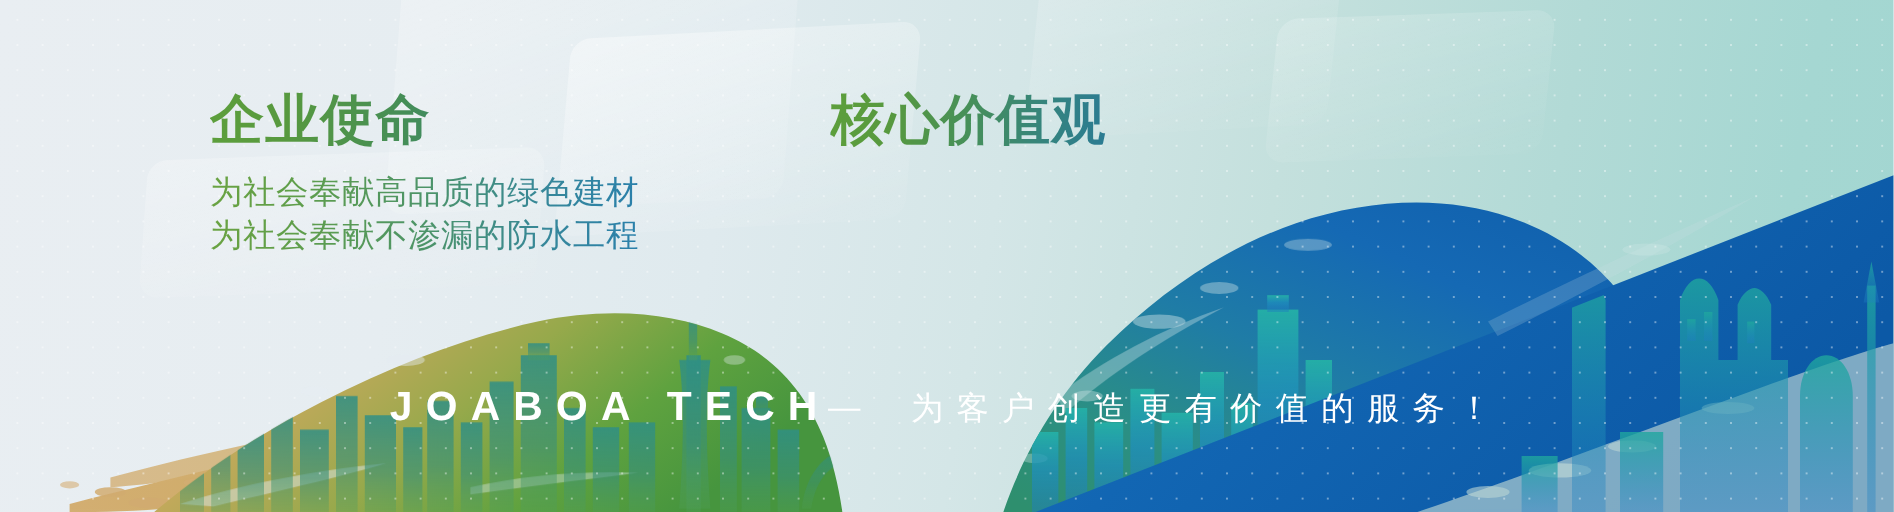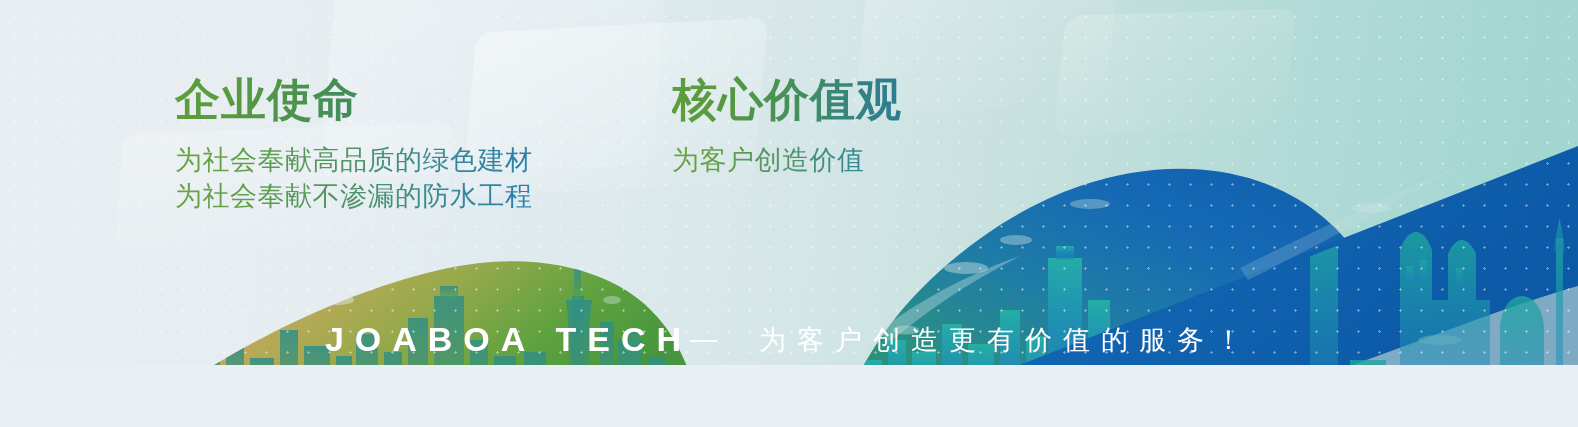--- a/index.html
+++ b/index.html
@@ -2,21 +2,21 @@
 <html><head>
 <meta charset="utf-8">
 <style>
   html,body{margin:0;padding:0;}
   body{
     width:1578px;height:427px;overflow:hidden;
     font-family:"Liberation Sans","DejaVu Sans",sans-serif;
     background:#e9eff3;
   }
   #banner{
-    position:relative;width:1578px;height:365px;overflow:hidden;
+    position:relative;width:1578px;height:427px;overflow:hidden;
     background:
       linear-gradient(100deg,
         #e9eef2 0%,
         #e6edf1 22%,
         #dfeaee 38%,
         #d4e6e7 52%,
         #c4e0dd 66%,
         #b2dad6 80%,
         #a5d7d2 92%,
         #a2d6d1 100%);
@@ -70,21 +70,21 @@
     margin:0 0 20px 0;
     white-space:nowrap;
     background:linear-gradient(93deg,#5d9f3c 0%,#57993f 18%,#458e57 45%,#35847a 72%,#2a7b92 100%);
     -webkit-background-clip:text;
     background-clip:text;
     color:transparent;
     -webkit-text-fill-color:transparent;
   }
   #block-values .heading{
     background:linear-gradient(93deg,#5d9f3c 0%,#57993f 22%,#479059 50%,#35847e 78%,#2b7b93 100%);
-    -webkit-background-clip:text;background-clip:text;
+    -webkit-background-clip:text;background-clip:text;margin-left:20px;
   }
   .lines{margin:0;padding:0;list-style:none;}
   .lines li{
     font-size:27px;
     line-height:1.33;
     letter-spacing:.5px;
     white-space:nowrap;
     background:linear-gradient(93deg,#6aa342 0%,#5f9e4a 20%,#4d9468 50%,#36879a 78%,#2a80ab 100%);
     -webkit-background-clip:text;
     background-clip:text;
@@ -330,21 +330,20 @@
     <h2 class="heading">企业使命</h2>
     <ul class="lines">
       <li>为社会奉献高品质的绿色建材</li>
       <li>为社会奉献不渗漏的防水工程</li>
     </ul>
   </div>
 
   <div class="block" id="block-values">
     <h2 class="heading">核心价值观</h2>
     <ul class="lines">
-      <li>为客户创造价值</li>
     </ul>
   </div>
 
   <div id="tagline">
     <span class="brand">JOABOA TECH</span><span class="dash">—</span><span class="slogan">为客户创造更有价值的服务！</span>
   </div>
 
 </div>
 
 </body></html>

